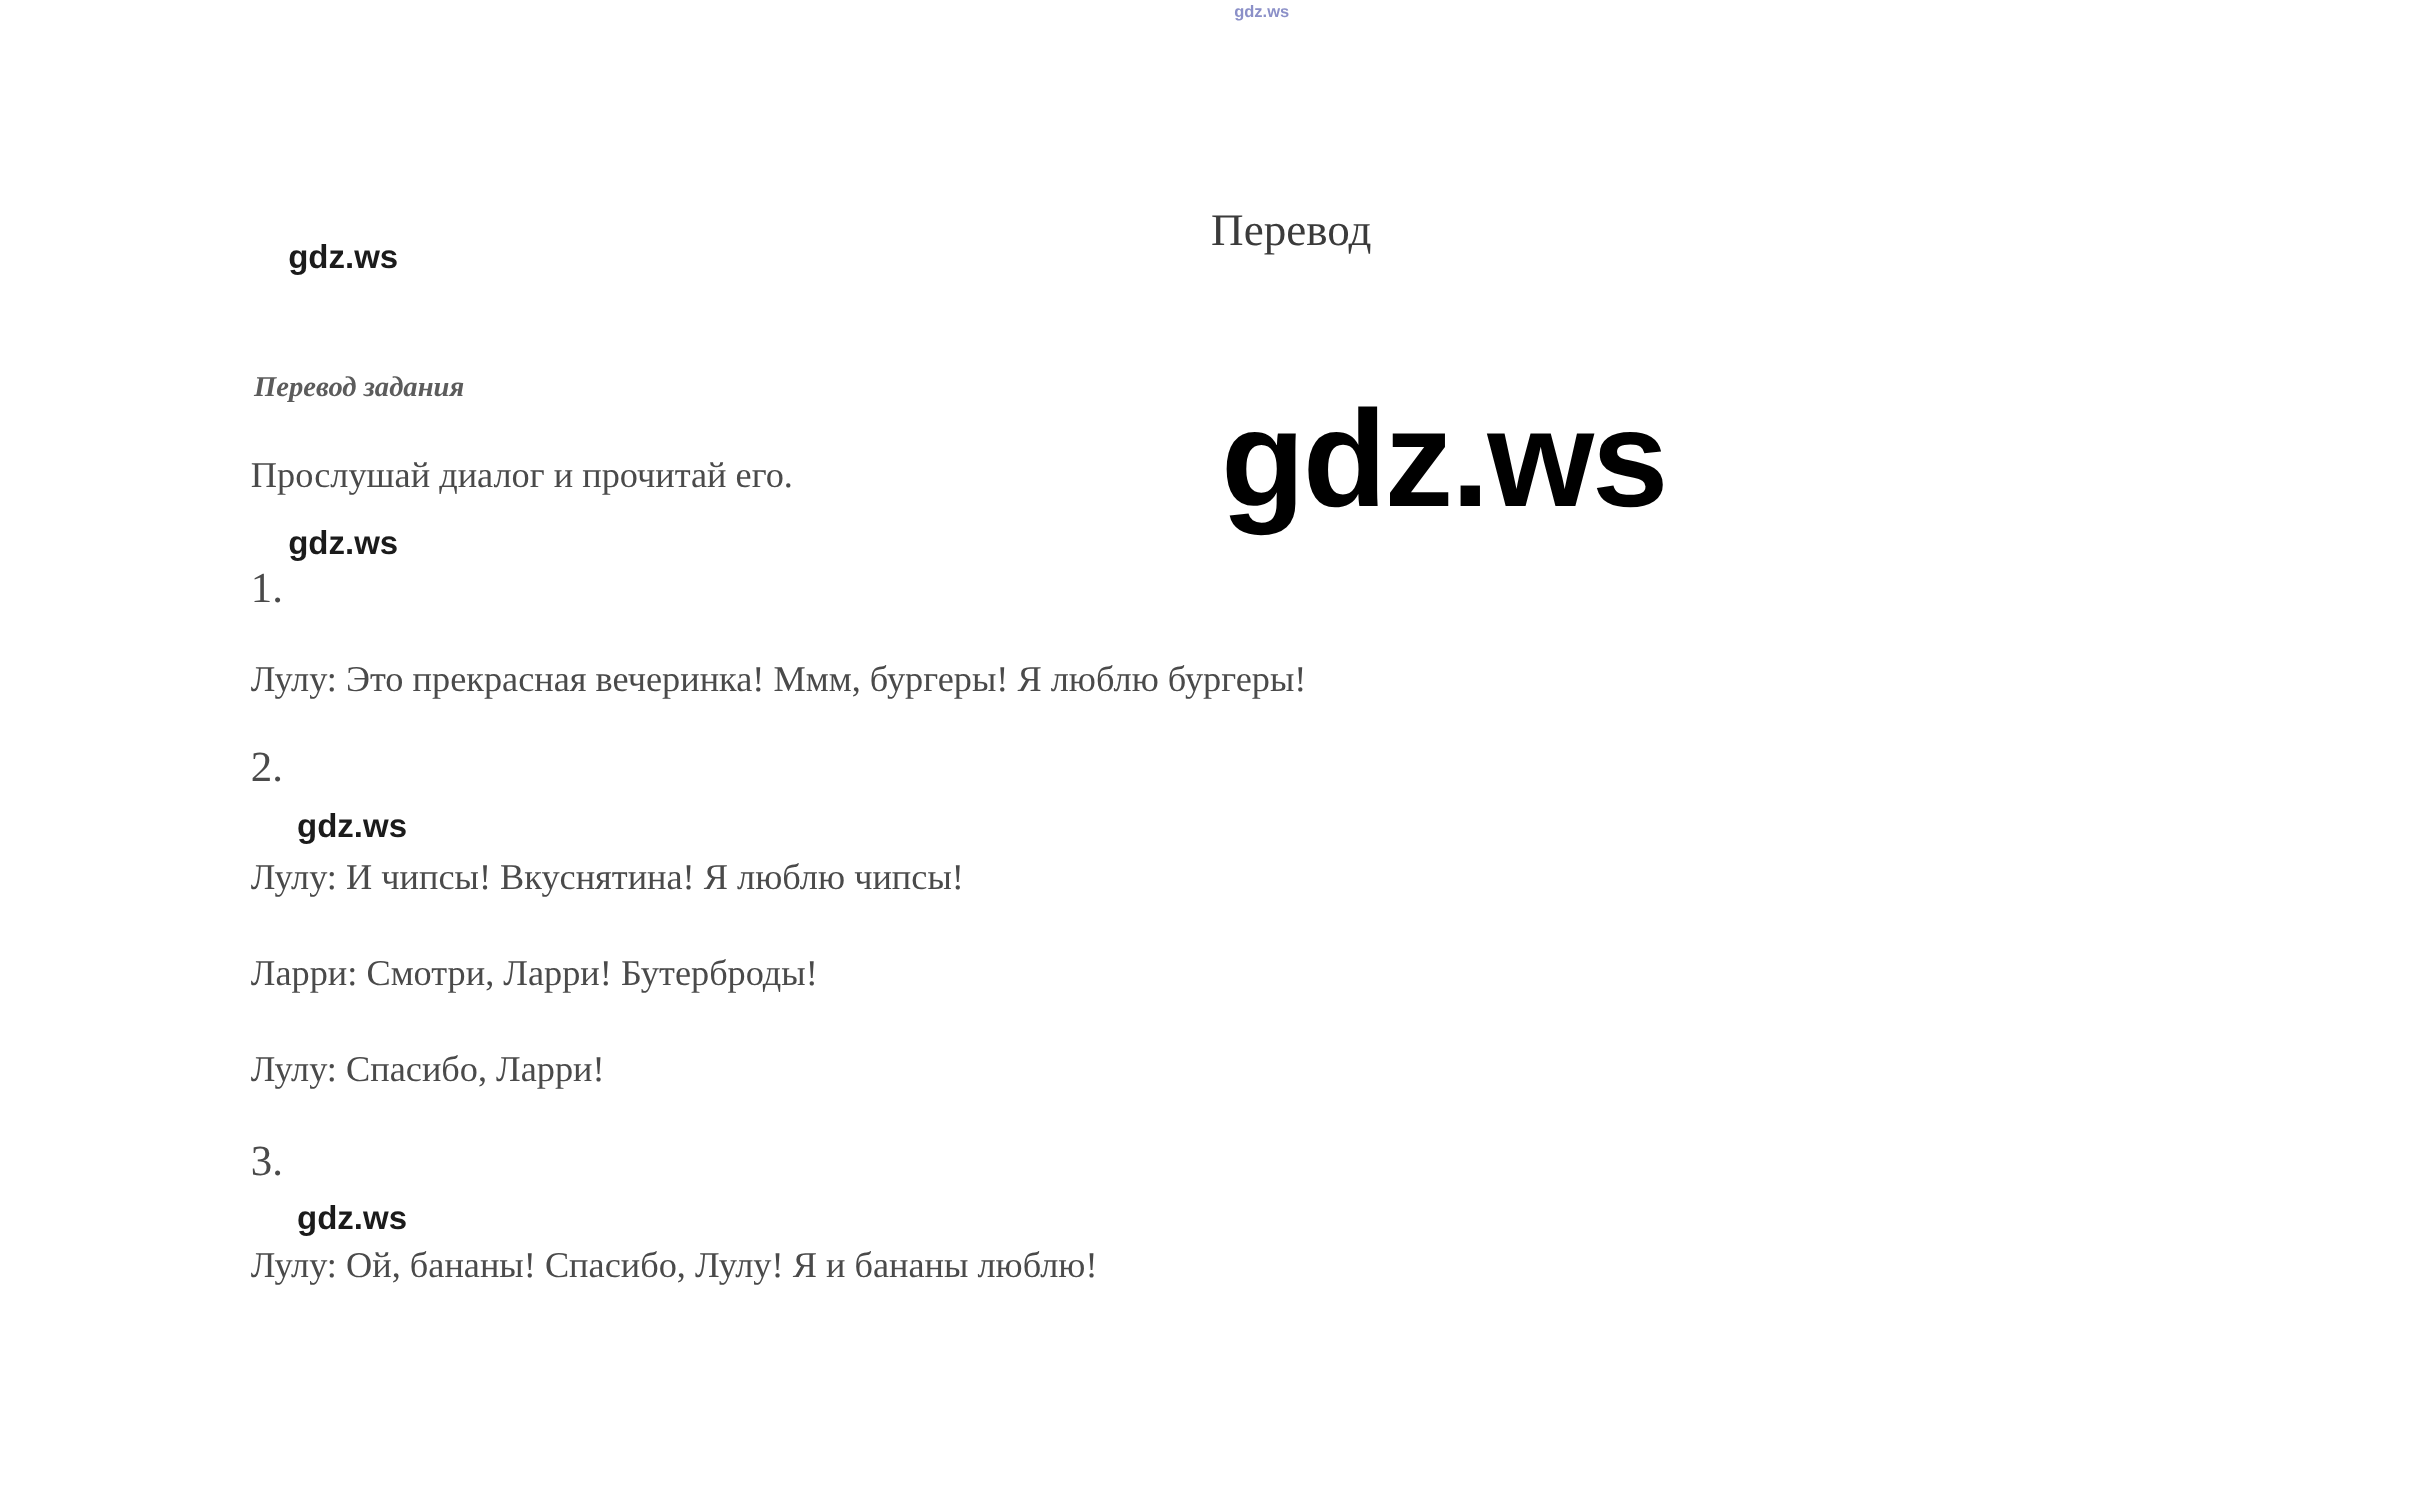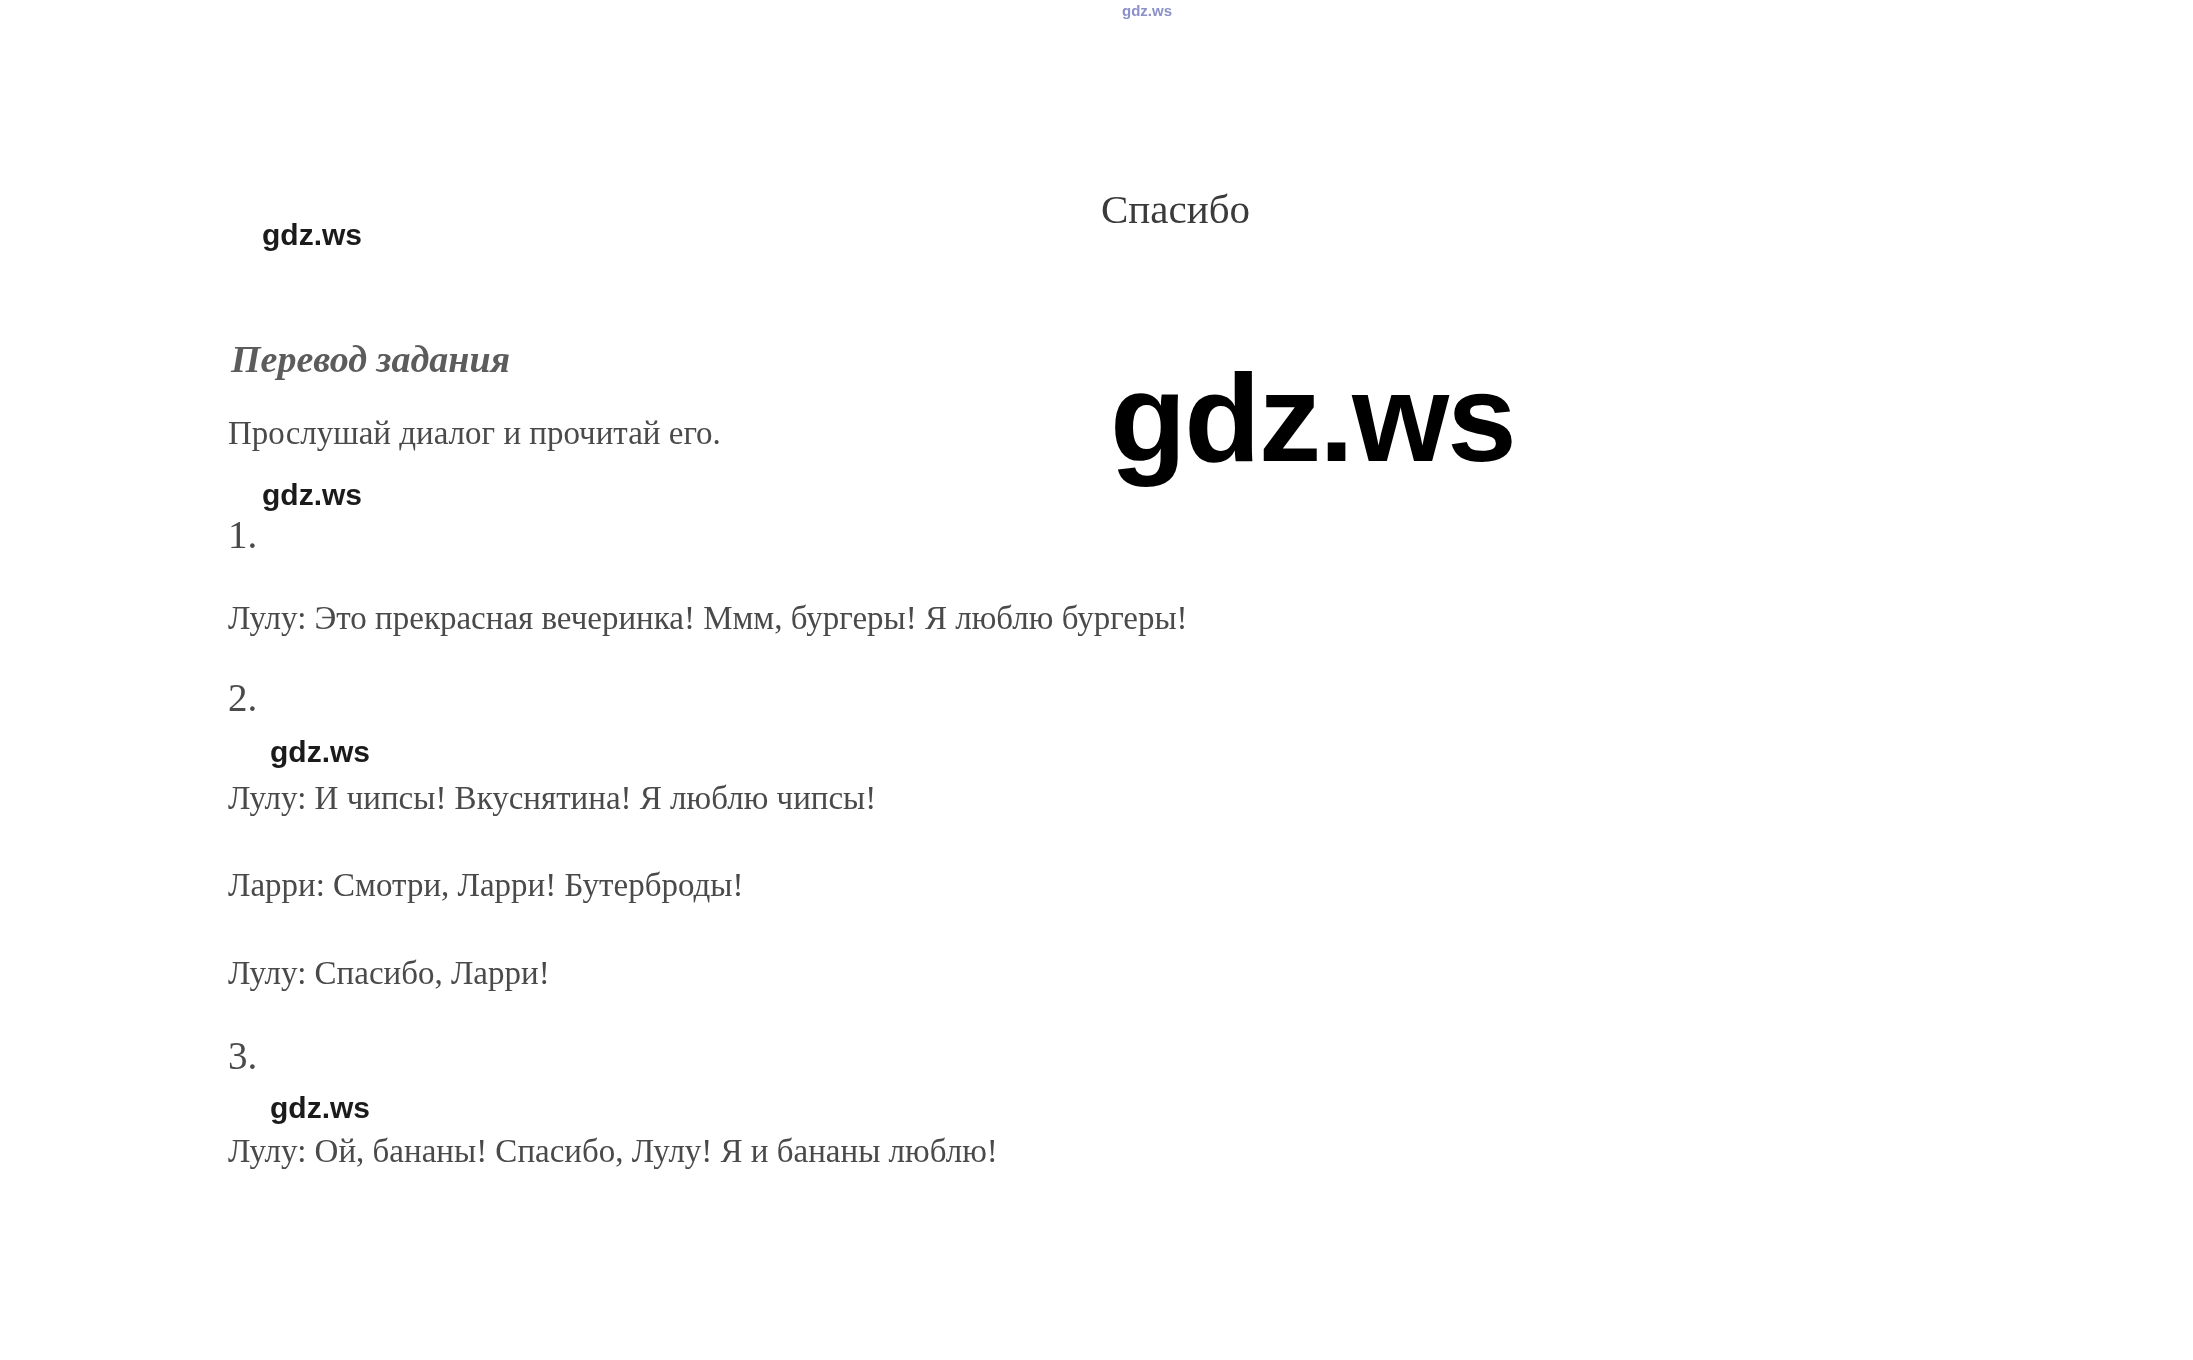--- a/index.html
+++ b/index.html
@@ -59,21 +59,21 @@
     top: 185px;
     font-size: 41px;
     color: #3b3b3b;
     white-space: nowrap;
   }
 
   .section-heading {
     position: absolute;
     left: 183px;
     top: 337px;
-    font-size: 38px;
+    font-size: 26px;
     font-weight: bold;
     font-style: italic;
     color: #5c5c5c;
     white-space: nowrap;
   }
 
   .body-line {
     position: absolute;
     left: 180px;
     font-size: 33px;
@@ -91,21 +91,21 @@
 </style>
 </head>
 <body>
 
 <div class="page">
 
   <div class="wm-top">gdz.ws</div>
 
   <div class="wm-small" style="left:214px; top:218px;">gdz.ws</div>
 
-  <div class="doc-title">Спасибо</div>
+  <div class="doc-title">Перевод</div>
 
   <div class="section-heading">Перевод задания</div>
 
   <div class="body-line" style="top:415px;">Прослушай диалог и прочитай его.</div>
 
   <div class="wm-small" style="left:214px; top:478px;">gdz.ws</div>
 
   <div class="wm-big">gdz.ws</div>
 
   <div class="num-line" style="top:512px;">1.</div>

